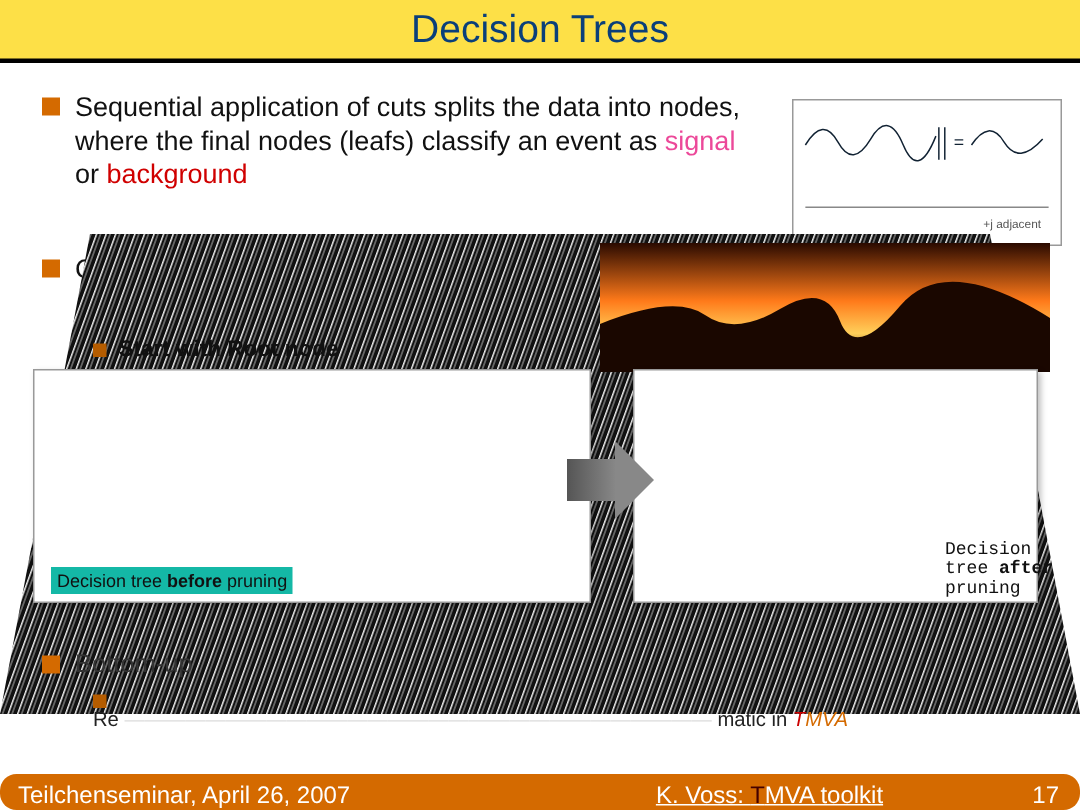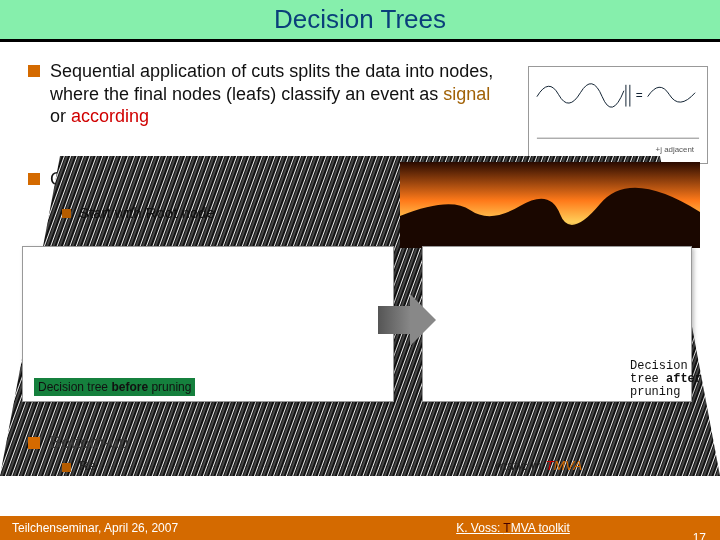--- a/index.html
+++ b/index.html
@@ -1,84 +1,84 @@
 <!DOCTYPE html>
 <html><head>
 <meta charset="utf-8">
 <style>
   * { margin: 0; padding: 0; box-sizing: border-box; }
   html, body { width: 720px; height: 540px; font-family: Arial, Helvetica, sans-serif; background: #fff; overflow: hidden; }
   .slide { position: relative; width: 720px; height: 540px; }
 
   
-  .title-wrap { position: relative; width: 100%; height: 42px; background: #86efac; }
+  .title-wrap { position: relative; width: 100%; height: 42px; background: #fde047; }
   .title { text-align: center; font-size: 26px; color: #0a3f7a; padding-top: 4px; }
   .title-underline { position: absolute; bottom: 0; left: 0; right: 0; height: 3px; background: #000; }
   .bullet-row { display: flex; align-items: flex-start; }
   .sq { width: 12px; height: 12px; background: #d46a00; margin-top: 5px; margin-right: 10px; flex: 0 0 12px; }
   .sq-sm { width: 9px; height: 9px; background: #b55c00; margin-top: 5px; margin-right: 8px; flex: 0 0 9px; }
   .b1-text { font-size: 18px; color: #111; line-height: 1.25; }
   .b2-text { font-size: 15px; color: #111; }
-  .sig { color: #a16207; }
+  .sig { color: #ec4899; }
   .bkg { color: #d00000; }
 
   .top-text { position: absolute; top: 60px; left: 28px; width: 470px; }
   .grow-text { position: absolute; top: 168px; left: 28px; width: 420px; }
   .sub-list { position: absolute; top: 200px; left: 62px; width: 360px; }
-  .sub-list .bullet-row { margin-top: 4px; }
+  .sub-list .bullet-row { margin-top: 24px; font-weight: bold; }
 
   
   .formula { position: absolute; top: 66px; right: 12px; width: 180px; height: 98px; background: #fff; border: 1px solid #999; }
 
   
   .noise { position: absolute; top: 156px; left: 0; right: 0; height: 320px; overflow: hidden; }
   .noise svg { width: 100%; height: 100%; display: block; }
 
   
   .panel-left { position: absolute; top: 246px; left: 22px; width: 372px; height: 156px; background: #fff; border: 1px solid #999; box-shadow: 2px 2px 4px rgba(0,0,0,.25); }
   .panel-right { position: absolute; top: 246px; left: 422px; width: 270px; height: 156px; background: #fff; border: 1px solid #999; box-shadow: 2px 2px 4px rgba(0,0,0,.25); }
-  .panel-caption-left { position: absolute; top: 378px; left: 34px; font-size: 12px; color: #111; background: #15803d; padding: 2px 4px; }
+  .panel-caption-left { position: absolute; top: 378px; left: 34px; font-size: 12px; color: #111; background: #14b8a6; padding: 2px 4px; }
   .panel-caption-right { position: absolute; top: 360px; left: 630px; width: 80px; font-size: 12px; color: #111; line-height: 1.1; font-family: Liberation Mono, monospace; }
 
   
   .arrow { position: absolute; top: 290px; left: 378px; width: 58px; height: 60px; }
   .arrow .shaft { position: absolute; top: 16px; left: 0; width: 34px; height: 28px; background: linear-gradient(90deg, #555, #8a8a8a); }
   .arrow .head { position: absolute; top: 4px; left: 32px; width: 0; height: 0; border-top: 26px solid transparent; border-bottom: 26px solid transparent; border-left: 26px solid #888; }
 
   
   .bottomup { position: absolute; top: 432px; left: 28px; width: 608px; }
   .bottomup .b1-text { font-size: 17px; color: #333; }
-  .bottomup-sub { position: absolute; top: 458px; left: 62px; width: 650px; }
+  .bottomup-sub { position: absolute; top: 458px; left: 62px; width: 650px; flex-direction: column; }
   .bottomup-sub .b2-text { font-size: 13.5px; color: #222; }
   .tmva { color: #d46a00; font-style: italic; }
   .tmva .t { color: #c00; }
 
   
-  .footer { position: absolute; left: 0; right: 0; bottom: 0; height: 24px; background: #d46a00; color: #fff; font-size: 12px; display: flex; align-items: center; }
+  .footer { position: absolute; left: 0; right: 0; bottom: 0; height: 24px; background: #d46a00; color: #fff; font-size: 16px; display: flex; align-items: flex-end; border-radius: 11px; }
   .footer .fl { padding-left: 12px; flex: 1; }
   .footer .fc { flex: 1; text-align: center; text-decoration: underline; }
   .footer .fr { padding-right: 14px; flex: 0 0 40px; text-align: right; margin-top: 19px; }
   .footer .tmva-foot .t { color: #400; }
 
   .bold { font-weight: bold; }
 </style>
 </head>
 <body>
 
 <div class="slide">
 
   <div class="title-wrap">
     <div class="title">Decision Trees</div>
     <div class="title-underline"></div>
   </div>
 
   <div class="top-text bullet-row">
     <div class="sq"></div>
     <div class="b1-text">
-      <span>Sequential application of cuts splits the data into nodes, where the final nodes (leafs) classify an event as </span><span class="sig">signal</span><span> or </span><span class="bkg">according</span>
+      <span>Sequential application of cuts splits the data into nodes, where the final nodes (leafs) classify an event as </span><span class="sig">signal</span><span> or </span><span class="bkg">background</span>
     </div>
   </div>
 
   <div class="formula">
     <svg viewBox="0 0 180 98">
       <path d="M8 30 Q 20 10, 30 28 T 52 26 T 74 30 T 96 24" stroke="#123" fill="none" stroke-width="1"></path>
       <line x1="98" y1="18" x2="98" y2="40" stroke="#123"></line>
       <line x1="102" y1="18" x2="102" y2="40" stroke="#123"></line>
       <text x="108" y="32" font-size="12" fill="#123">=</text>
       <path d="M120 30 Q 132 12, 142 28 T 168 26" stroke="#123" fill="none" stroke-width="1"></path>

